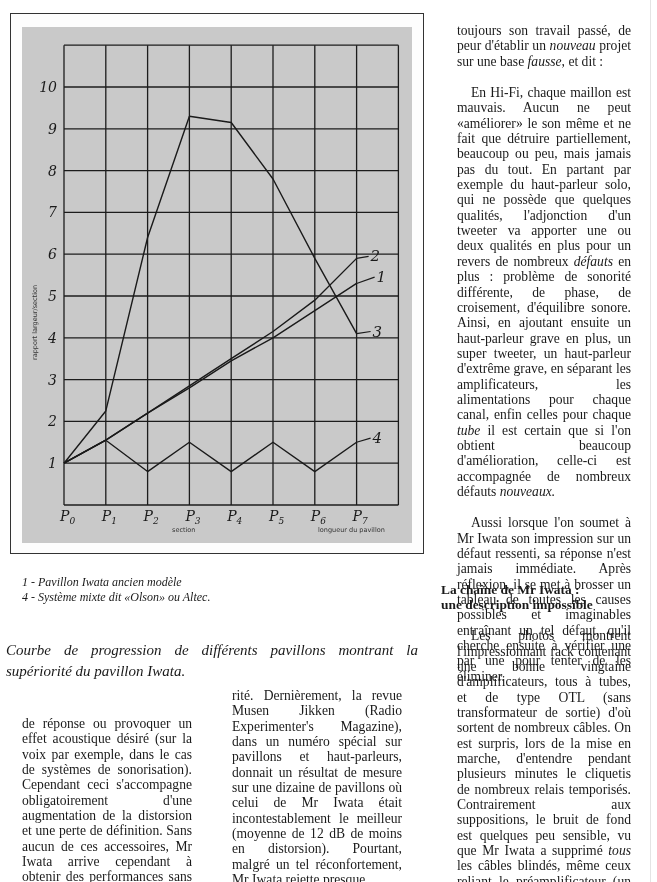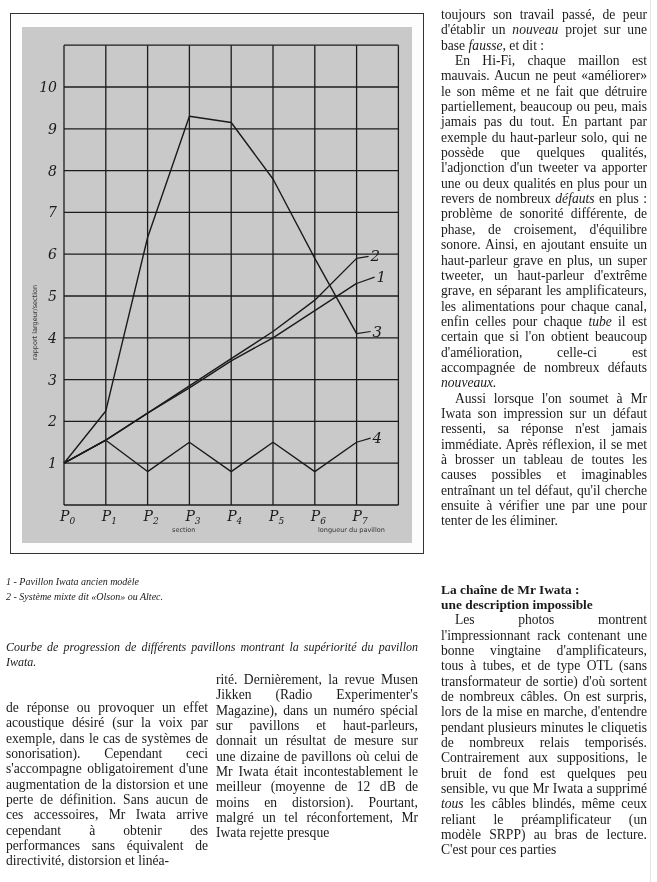--- a/index.html
+++ b/index.html
@@ -2,27 +2,27 @@
 <html><head>
 <meta charset="utf-8">
 <style>
   html, body { margin: 0; padding: 0; background: #fff; }
   body { width: 657px; height: 882px; position: relative; overflow: hidden;
          font-family: "Liberation Serif", "DejaVu Serif", serif; color: #1a1a1a; }
   .frame { position: absolute; left: 10px; top: 13px; width: 414px; height: 541px;
            border: 1.5px solid #333; box-sizing: border-box; background: #fdfdfd; }
   .panel { position: absolute; left: 22px; top: 27px; width: 390px; height: 516px; background: #c9c9c9; }
   svg.chart { position: absolute; left: 0; top: 0; width: 657px; height: 882px; }
-  .legend { position: absolute; left: 6px; top: 575px; width: 410px; font-style: italic;
-            font-size: 10px; line-height: 14.5px; }
+  .legend { position: absolute; left: 22px; top: 575px; width: 410px; font-style: italic;
+            font-size: 12px; line-height: 14.5px; }
   .legend div { white-space: nowrap; }
   .caption { position: absolute; left: 6px; top: 640px; width: 412px; font-style: italic;
-             font-size: 12px; line-height: 15px; text-align: justify; }
+             font-size: 15px; line-height: 21px; text-align: justify; }
   .col { position: absolute; font-size: 13.6px; line-height: 15.35px; text-align: justify; }
-  .col p { margin: 0; }
+  .col p { margin: 16px; }
   .col p.indent { text-indent: 14px; }
   .col1 { left: 6px; top: 700px; width: 202px; }
   .col2 { left: 216px; top: 672px; width: 202px; }
   .col3 { left: 441px; top: 7px; width: 206px; }
   .col3b { left: 441px; top: 583px; width: 206px; }
   .heading { font-weight: bold; font-size: 13.4px; line-height: 14.6px; }
   .ticky { font-family: "DejaVu Serif", serif; font-style: italic; font-size: 14px; fill: #1a1a1a; }
   .tickx { font-family: "DejaVu Serif", serif; font-style: italic; font-size: 14px; fill: #1a1a1a; }
   .small { font-family: "DejaVu Sans", sans-serif; font-size: 6.5px; fill: #333; }
   .clabel { font-family: "DejaVu Serif", serif; font-style: italic; font-size: 15px; fill: #1a1a1a; }
@@ -96,21 +96,21 @@
       <line x1="356.59999999999997" y1="442.3" x2="370.59999999999997" y2="438.12" stroke="#1a1a1a" stroke-width="1.2"></line>
       <text class="clabel" x="372.59999999999997" y="443.12">4</text>
     </g>
   <text class="small" transform="translate(37,360) rotate(-90)">rapport largeur/section</text>
   <text class="small" x="172" y="532">section</text>
   <text class="small" x="318" y="532">longueur du pavillon</text>
 </svg>
 
 <div class="legend">
   <div>1 - Pavillon Iwata ancien modèle</div>
-  <div>2 - Système mixte dit «Olson» ou Altec.</div>
+  <div>4 - Système mixte dit «Olson» ou Altec.</div>
 </div>
 
 <div class="caption">Courbe de progression de différents pavillons montrant la supériorité du pavillon Iwata.</div>
 
 <div class="col col1">
   <p>de réponse ou provoquer un effet acoustique désiré (sur la voix par exemple, dans le cas de systèmes de sonorisation). Cependant ceci s'accompagne obligatoirement d'une augmentation de la distorsion et une perte de définition. Sans aucun de ces accessoires, Mr Iwata arrive cependant à obtenir des performances sans équivalent de directivité, distorsion et linéa-</p>
 </div>
 
 <div class="col col2">
   <p>rité. Dernièrement, la revue Musen Jikken (Radio Experimenter's Magazine), dans un numéro spécial sur pavillons et haut-parleurs, donnait un résultat de mesure sur une dizaine de pavillons où celui de Mr Iwata était incontestablement le meilleur (moyenne de 12 dB de moins en distorsion). Pourtant, malgré un tel réconfortement, Mr Iwata rejette presque</p>

